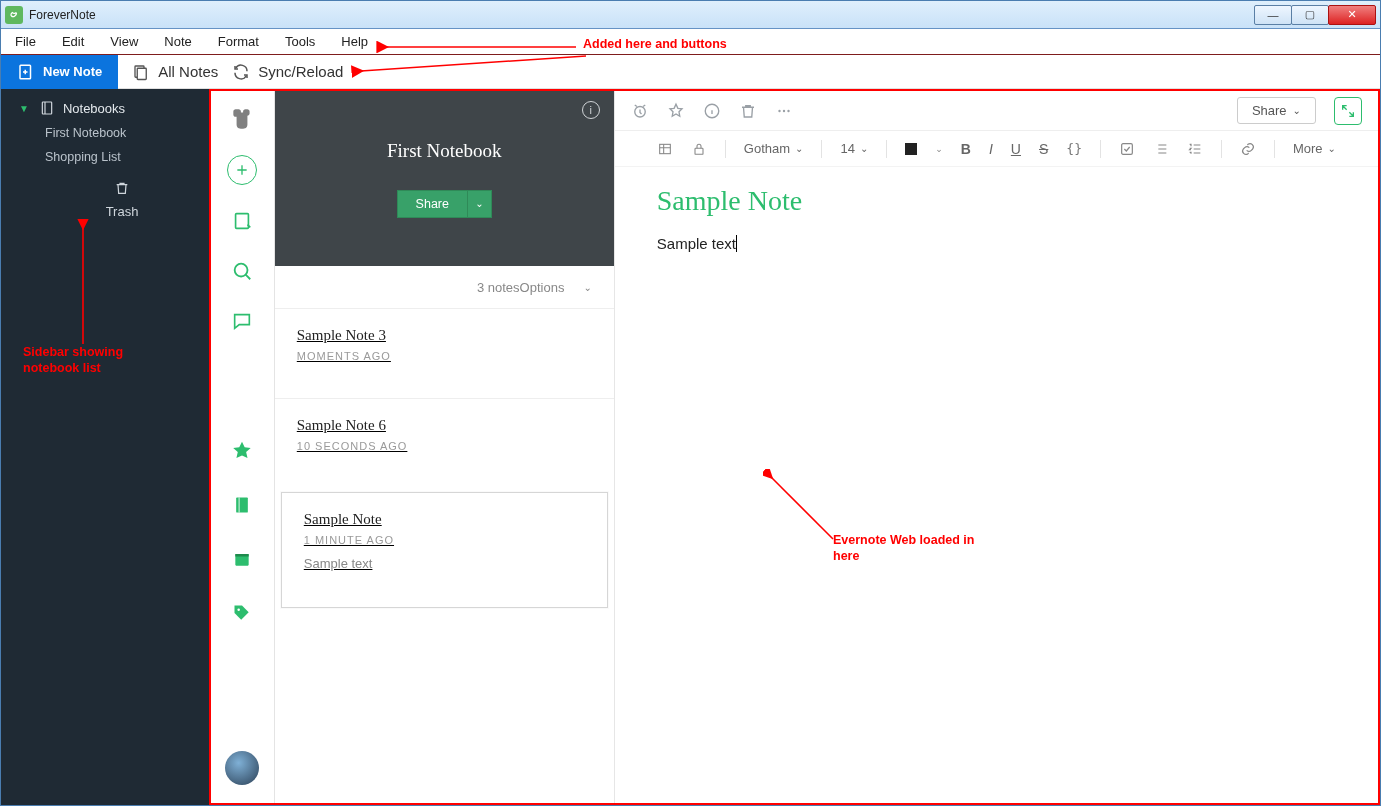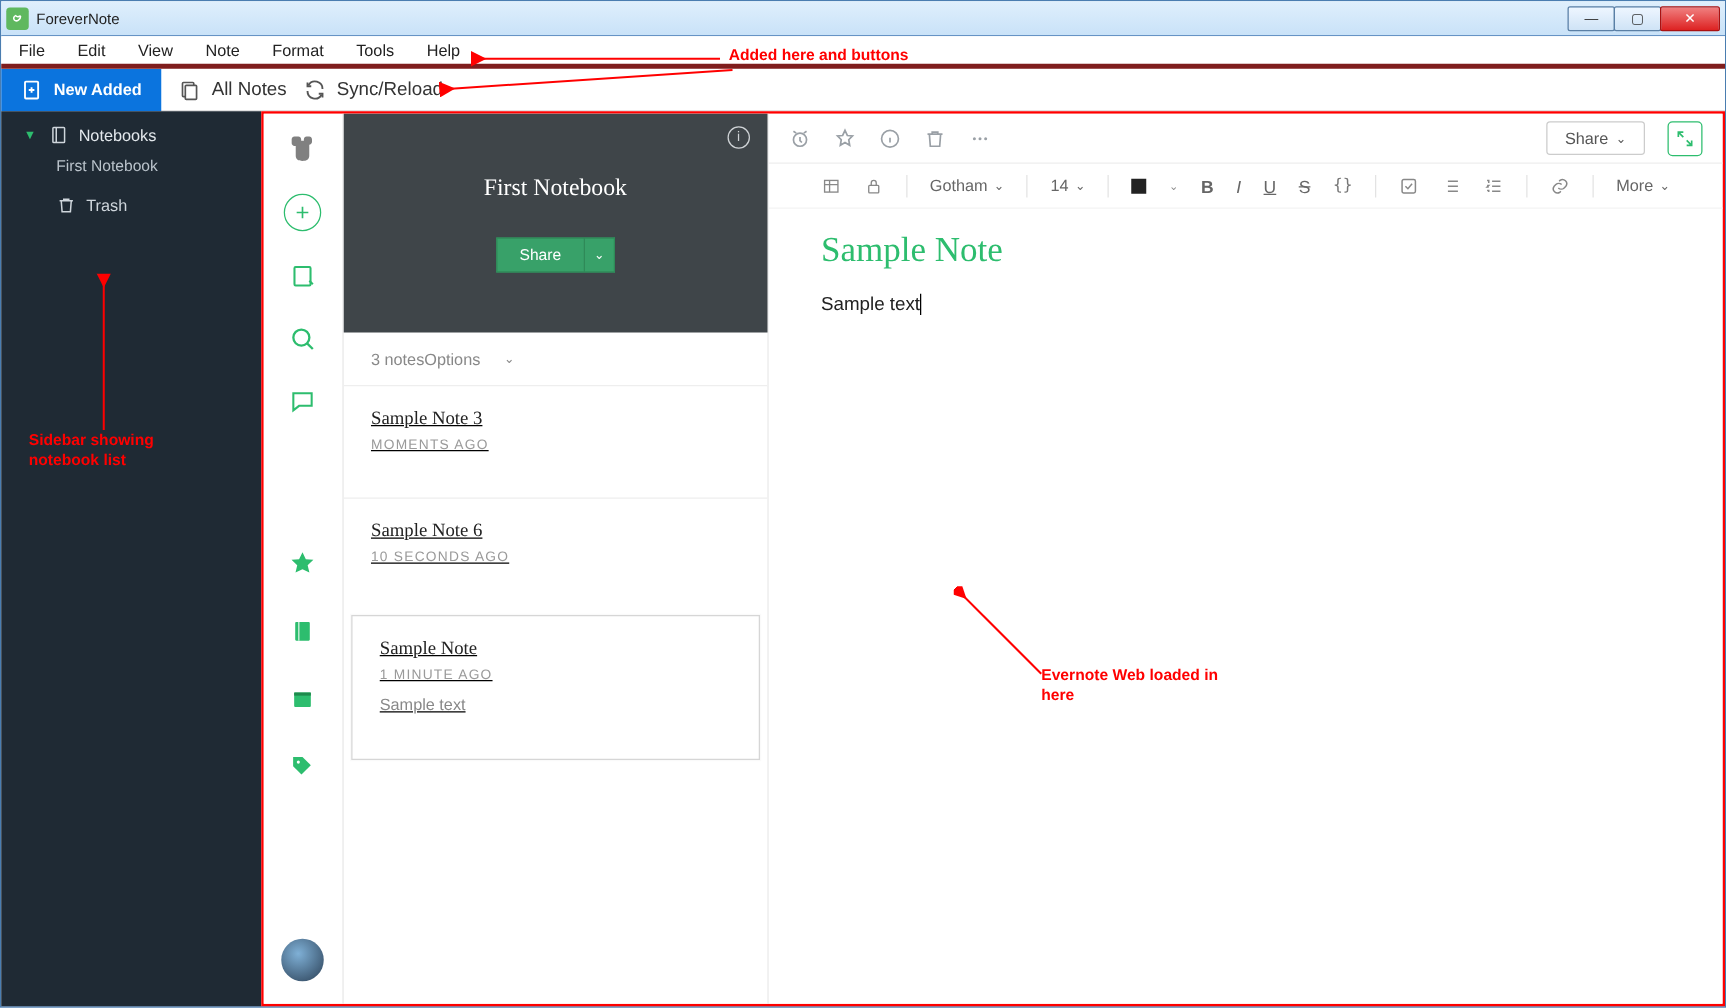--- a/index.html
+++ b/index.html
@@ -8,57 +8,57 @@
   
   .titlebar { height: 28px; background: linear-gradient(#dfeffc, #c9e2f8); display: flex; align-items: center; padding: 12px 4px; border-bottom: 1px solid #6693c5; }
   .titlebar .app-icon { width: 18px; height: 18px; border-radius: 3px; background: #5fb85f; display:flex; align-items:center; justify-content:center; margin-right:6px;}
   .titlebar .app-icon svg { width:12px; height:12px; }
   .titlebar .title { font-size: 12px; color: #222; }
   .titlebar .spacer { flex: 1; }
   .titlebar .winbtns { display:flex; gap:0; }
   .titlebar .winbtn { width: 38px; height: 20px; border: 1px solid #5a7fa5; background: linear-gradient(#eef6ff,#cfe3f6); display:flex; align-items:center; justify-content:center; font-size:11px; color:#333; margin-left:-1px; border-radius:2px;}
   .titlebar .winbtn.close { background: linear-gradient(#f08080,#d22); color:#fff; border-color:#a11; width:48px;}
   
-  .menubar { height: 26px; background: #fff; border-bottom: 4px solid #7f1d1d; display:flex; align-items:center; padding: 0 10px; gap: 18px; position:relative;}
+  .menubar { height: 26px; background: #fff; border-bottom: 1px solid #7f1d1d; display:flex; align-items:center; padding: 0 10px; gap: 18px; position:relative;}
   .menubar .menuitm { font-size: 13px; color:#222; padding:2px 4px; }
   
   .toolbar { height: 34px; background: #fff; border-bottom:1px solid #e0e0e0; display:flex; align-items:center; gap: 14px; padding-right:10px;}
   .toolbar .newnote { height:34px; background:#0b74de; color:#fff; display:flex; align-items:center; gap:8px; padding:0 16px; font-size:13px; font-weight:600;}
   .toolbar .newnote .plusicon { width:18px; height:18px; }
   .toolbar .tb-btn { display:flex; align-items:center; gap:8px; font-size:15px; color:#333; }
   .toolbar .tb-btn .ico { width:18px; height:18px; color:#444; }
   
   .main { flex:1; display:flex; min-height:0; }
   
   .leftnav { width: 208px; background:#1f2a34; color:#cfd6dc; display:flex; flex-direction:column; padding-top:6px; position:relative;}
   .leftnav .row { display:flex; align-items:center; gap:8px; padding:5px 10px 5px 18px; font-size:13px;}
   .leftnav .row.header { font-weight:500; color:#e3e8ec;}
   .leftnav .row.header .caret { color:#2dbd6e; font-size:10px; margin-right:2px;}
   .leftnav .row.sub { padding-left:44px; color:#bac3cb; font-size:12.5px;}
-  .leftnav .row.trash { padding-left:44px; margin-top:6px;}
+  .leftnav .row.trash { padding-left:44px; margin-top:6px;flex-direction:column;}
   .leftnav .ico { width:16px; height:16px; }
   
   .redwrap { flex:1; border:2px solid #f00; display:flex; min-width:0; position:relative;}
   
   .ev-strip { width:66px; background:#fff; border-right:1px solid #e4e4e4; display:flex; flex-direction:column; align-items:center; padding-top:14px; gap:22px;}
   .ev-strip .ev-ico { width:28px; height:28px; color:#9aa0a6; display:flex; align-items:center; justify-content:center;}
   .ev-strip .ev-ico.elephant { color:#808080; }
   .ev-strip .ev-ico.plus { border:1.5px solid #2dbd6e; border-radius:50%; color:#2dbd6e; width:30px; height:30px;}
   .ev-strip .group2 { margin-top: 80px; display:flex; flex-direction:column; gap:26px; align-items:center;}
   .ev-strip .star { color:#2dbd6e; }
   .ev-strip .avatar { margin-top:auto; margin-bottom:18px; width:34px; height:34px; border-radius:50%; background: radial-gradient(circle at 40% 35%, #7fb0d6, #2a3f55); }
   
   .nlist { width:352px; background:#fff; display:flex; flex-direction:column; border-right:1px solid #e6e6e6;}
   .nlist .nl-head { background:#3f4549; color:#fff; height:175px; position:relative; display:flex; flex-direction:column; align-items:center; justify-content:center;}
   .nlist .nl-head .info { position:absolute; top:10px; right:14px; width:18px; height:18px; border:1.5px solid #cfd3d6; border-radius:50%; color:#cfd3d6; font-size:11px; display:flex; align-items:center; justify-content:center;}
   .nlist .nl-head .nb-title { font-family: Georgia, 'Times New Roman', serif; font-size:19px; color:#fff; margin-bottom:28px;}
   .nlist .nl-head .sharebtn { background:#38a169; color:#fff; font-size:12.5px; padding:6px 18px; border:1px solid #2f8a58; display:flex; align-items:center;}
   .nlist .nl-head .sharewrap { display:flex;}
   .nlist .nl-head .sharedd { background:#38a169; border:1px solid #2f8a58; border-left:none; color:#fff; width:24px; display:flex; align-items:center; justify-content:center;}
-  .nlist .nl-sub { height:42px; display:flex; align-items:center; justify-content:flex-start; padding:12px 22px; color:#888; font-size:13px;}
+  .nlist .nl-sub { height:42px; display:flex; align-items:center; justify-content:flex-end; padding:12px 22px; color:#888; font-size:13px;}
   .nlist .nl-sub .opt { display:flex; align-items:center; gap:19px;}
   .nlist .items { flex:1; overflow:auto; }
   .nlist .nitem { padding:18px 22px 36px 22px; border-top:1px solid #eee;text-decoration:underline;}
   .nlist .nitem.sel { border:1px solid #d6d6d6; margin:4px 6px; background:#fff; box-shadow:0 0 0 1px rgba(0,0,0,0.02);}
   .nlist .nitem .nt { font-family: Georgia, serif; font-size:15px; color:#222; margin-bottom:6px;}
   .nlist .nitem .nd { font-size:11px; letter-spacing:1px; color:#9a9a9a; text-transform:uppercase;}
   .nlist .nitem .np { font-size:13px; color:#888; margin-top:10px;}
   
   .editor { flex:1; display:flex; flex-direction:column; background:#fff;}
   .editor .ed-top { height:40px; display:flex; align-items:center; padding:0 16px; gap:18px; border-bottom:1px solid #eee; color:#777;}
@@ -112,21 +112,21 @@
     <span class="menuitm">Tools</span>
     <span class="menuitm">Help</span>
   </div>
 
   <div class="toolbar">
     <div class="newnote">
       <svg class="plusicon" viewBox="0 0 24 24" fill="none" stroke="#fff" stroke-width="2">
           <rect x="4" y="3" width="14" height="18" rx="1"></rect>
           <path d="M11 9v6M8 12h6"></path>
         </svg>
-      <span>New Added</span>
+      <span>New Note</span>
     </div>
     <div class="tb-btn">
       <svg class="ico" viewBox="0 0 24 24" fill="none" stroke="#555" stroke-width="1.8">
           <rect x="4" y="4" width="12" height="15" rx="1"></rect>
           <rect x="7" y="7" width="12" height="15" rx="1" fill="#fff"></rect>
         </svg>
       <span>All Notes</span>
     </div>
     <div class="tb-btn">
       <svg class="ico" viewBox="0 0 24 24" fill="none" stroke="#555" stroke-width="2">
@@ -143,20 +143,23 @@
       <div class="row header">
         <span class="caret">▼</span>
         <svg class="ico" viewBox="0 0 24 24" fill="none" stroke="#cfd6dc" stroke-width="1.8">
             <rect x="5" y="3" width="14" height="18" rx="1"></rect>
             <line x1="9" y1="3" x2="9" y2="21"></line>
           </svg>
         <span>Notebooks</span>
       </div>
       <div class="row sub">
           <span>First Notebook</span>
+        </div>
+      <div class="row sub">
+          <span>Shopping List</span>
         </div>
       <div class="row trash">
         <svg class="ico" viewBox="0 0 24 24" fill="none" stroke="#cfd6dc" stroke-width="1.8">
             <path d="M4 7h16M9 7V5h6v2M6 7l1 13h10l1-13"></path>
           </svg>
         <span>Trash</span>
       </div>
     </div>
 
     <div class="redwrap">

